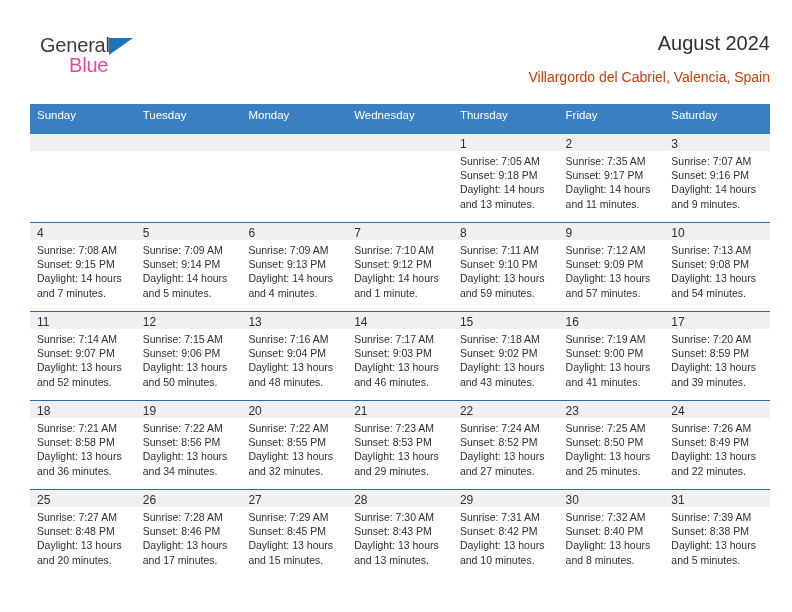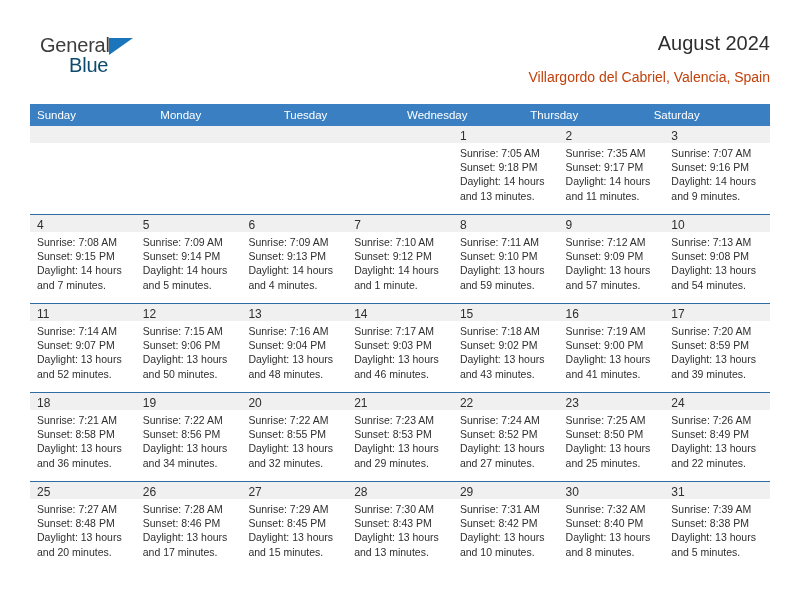--- a/index.html
+++ b/index.html
@@ -54,21 +54,21 @@
     border-left: 24px solid #1b75bb;
     border-bottom: 17px solid transparent;
     vertical-align: -3px;
     margin-left: -1px;
   }
   .brand-row2 {
     position: absolute;
     left: 29px;
     top: 20px;
     font-size: 20px;
-    color: #0c4a6e;
+    color: #ec4899;
     line-height: 22px;
     letter-spacing: -0.2px;
   }
 
   .title-block {
     position: absolute;
     right: 0;
     top: 0;
     text-align: right;
   }
@@ -89,21 +89,21 @@
   
   .calendar {
     position: absolute;
     left: 30px;
     top: 104px;
     width: 740px;
   }
   .weekdays {
     display: flex;
     background: #3a7fc1;
-    height: 22px;
+    height: 30px;
   }
   .weekday {
     flex: 1 1 0;
     color: #ffffff;
     font-size: 11.5px;
     line-height: 22px;
     padding-left: 7px;
     box-sizing: border-box;
     white-space: nowrap;
   }
@@ -162,24 +162,25 @@
     <div class="title-block">
       <div class="cal-title">August 2024</div>
       <div class="cal-subtitle">Villargordo del Cabriel, Valencia, Spain</div>
     </div>
 
   </div>
 
   <div class="calendar">
     <div class="weekdays">
         <div class="weekday">Sunday</div>
+        <div class="weekday">Tuesday</div>
         <div class="weekday">Monday</div>
-        <div class="weekday">Tuesday</div>
         <div class="weekday">Wednesday</div>
         <div class="weekday">Thursday</div>
+        <div class="weekday">Friday</div>
         <div class="weekday">Saturday</div>
       </div>
     <div id="weeks-container">
         <div class="week">
           <div class="day empty">
             <div class="daynum-band"><span class="daynum"></span></div>
             <div class="day-body"></div>
           </div>
           <div class="day empty">
             <div class="daynum-band"><span class="daynum"></span></div>

